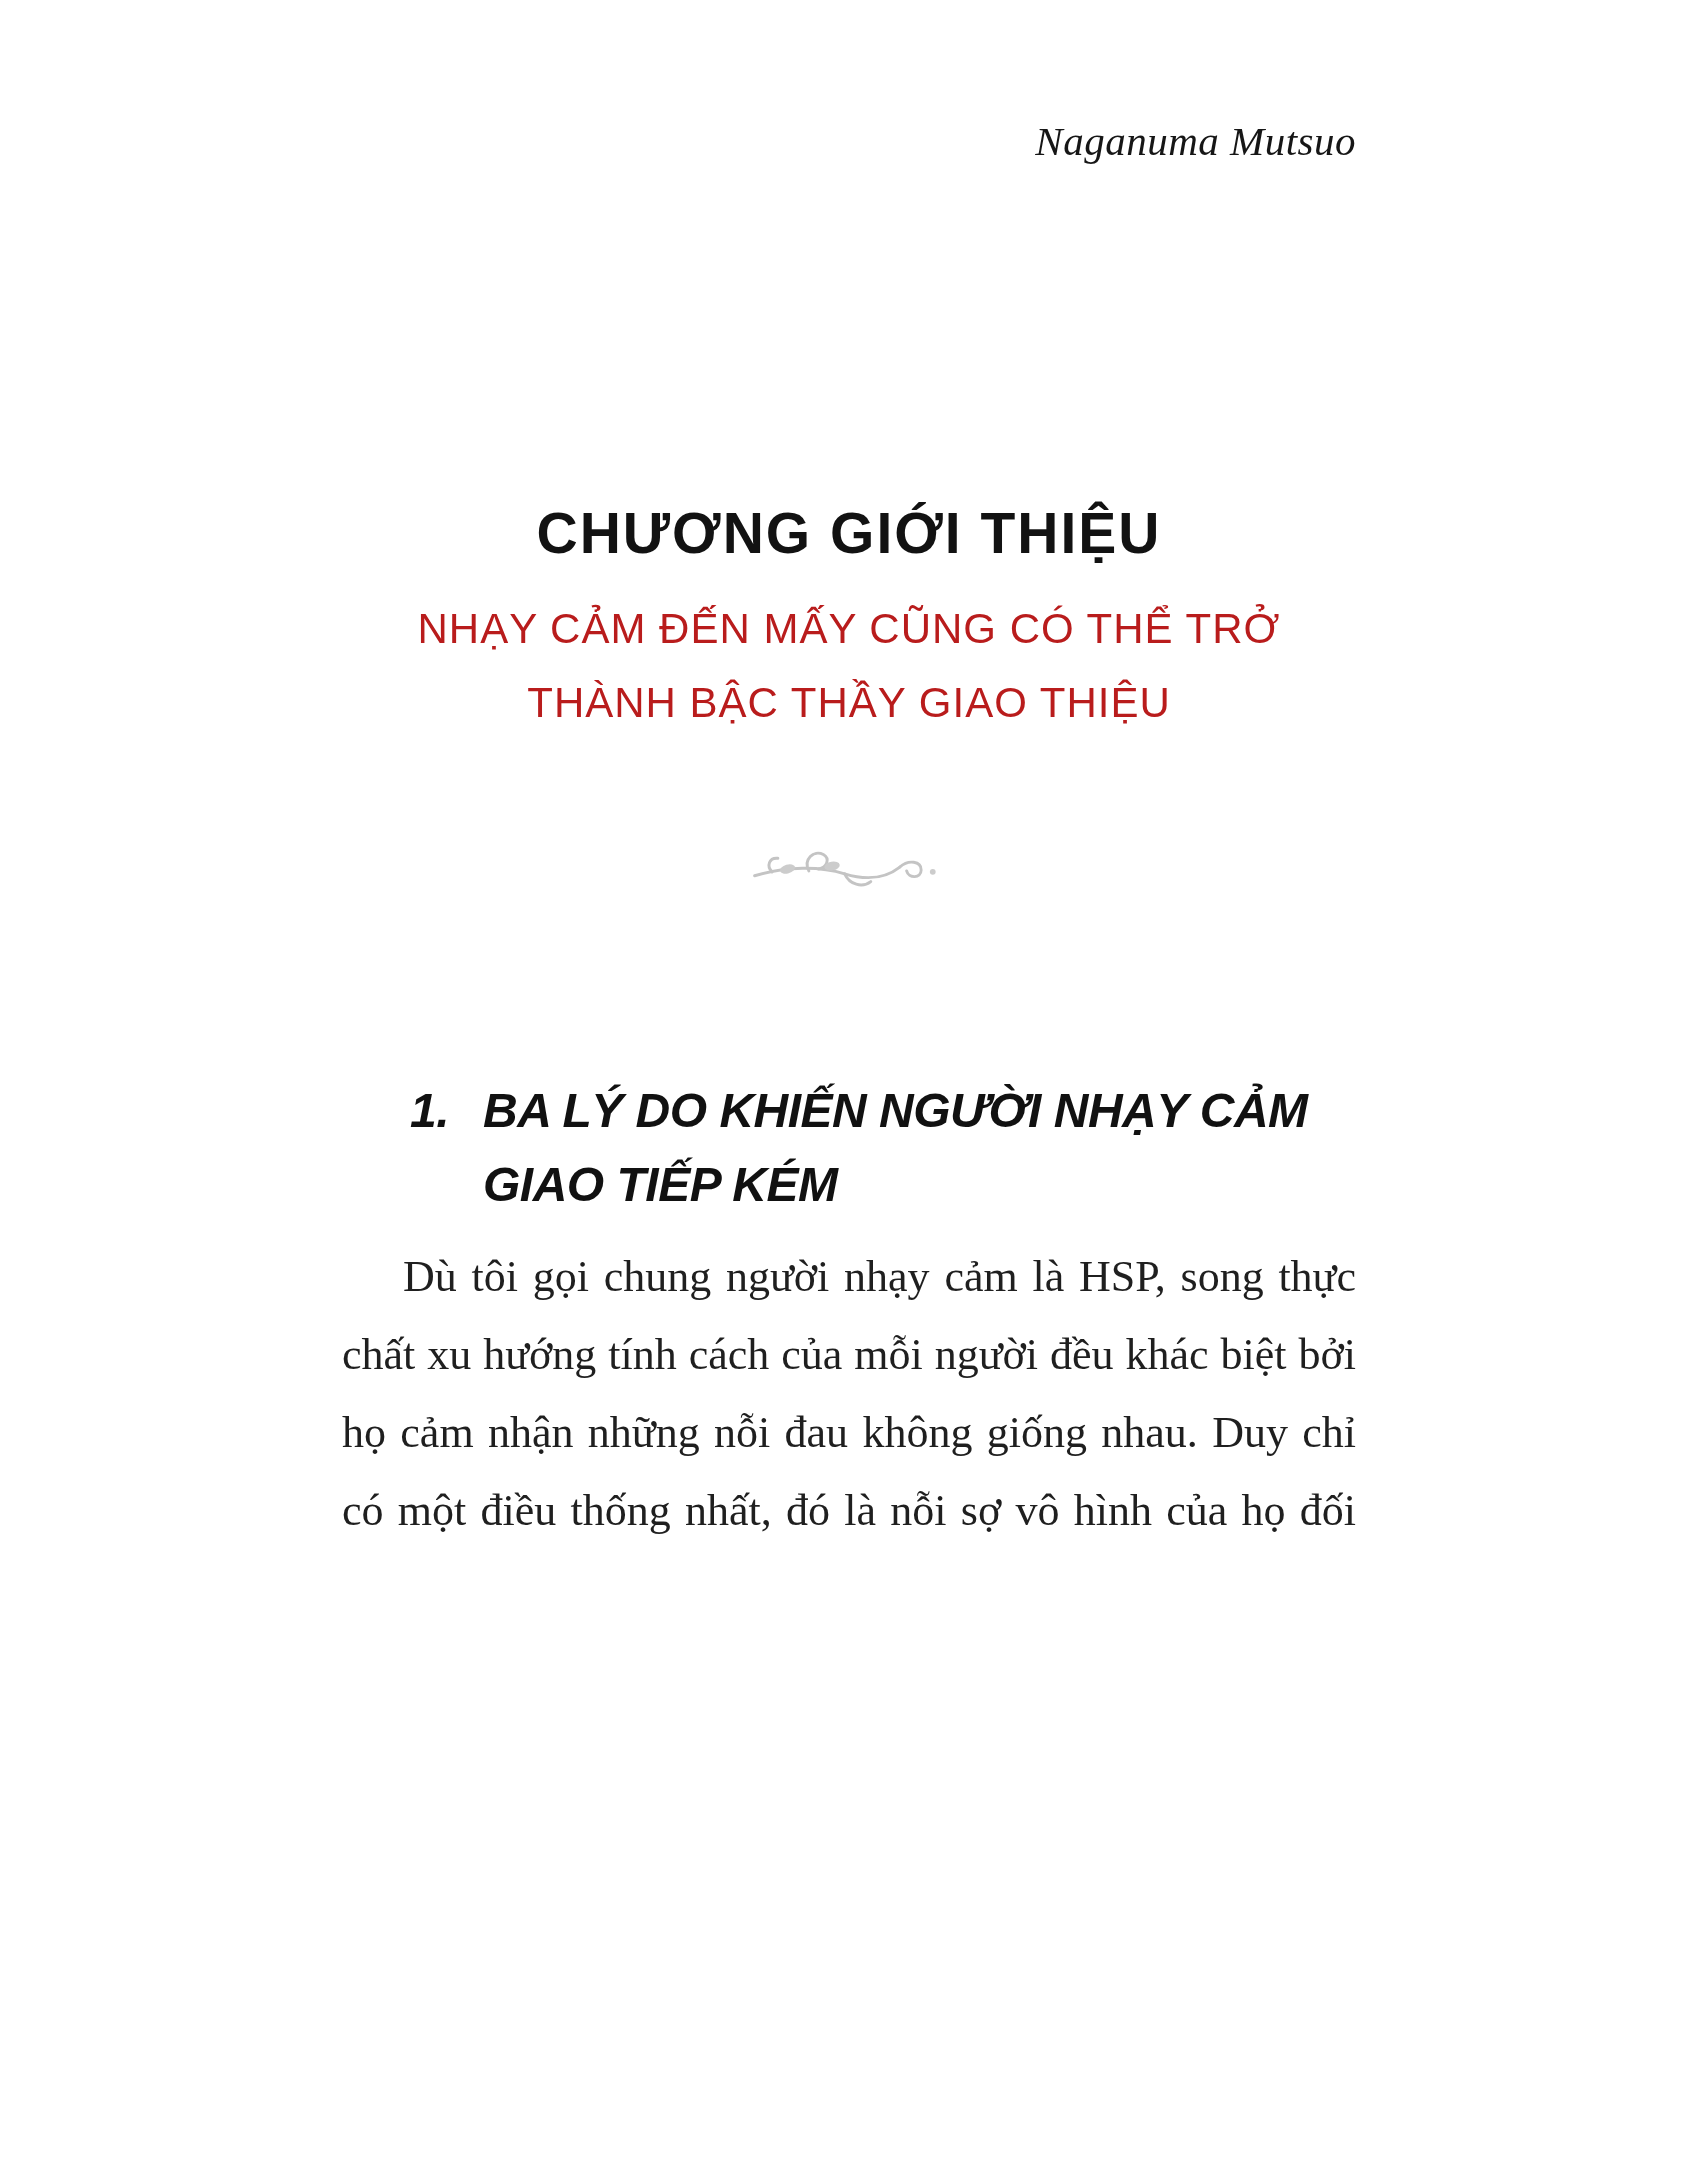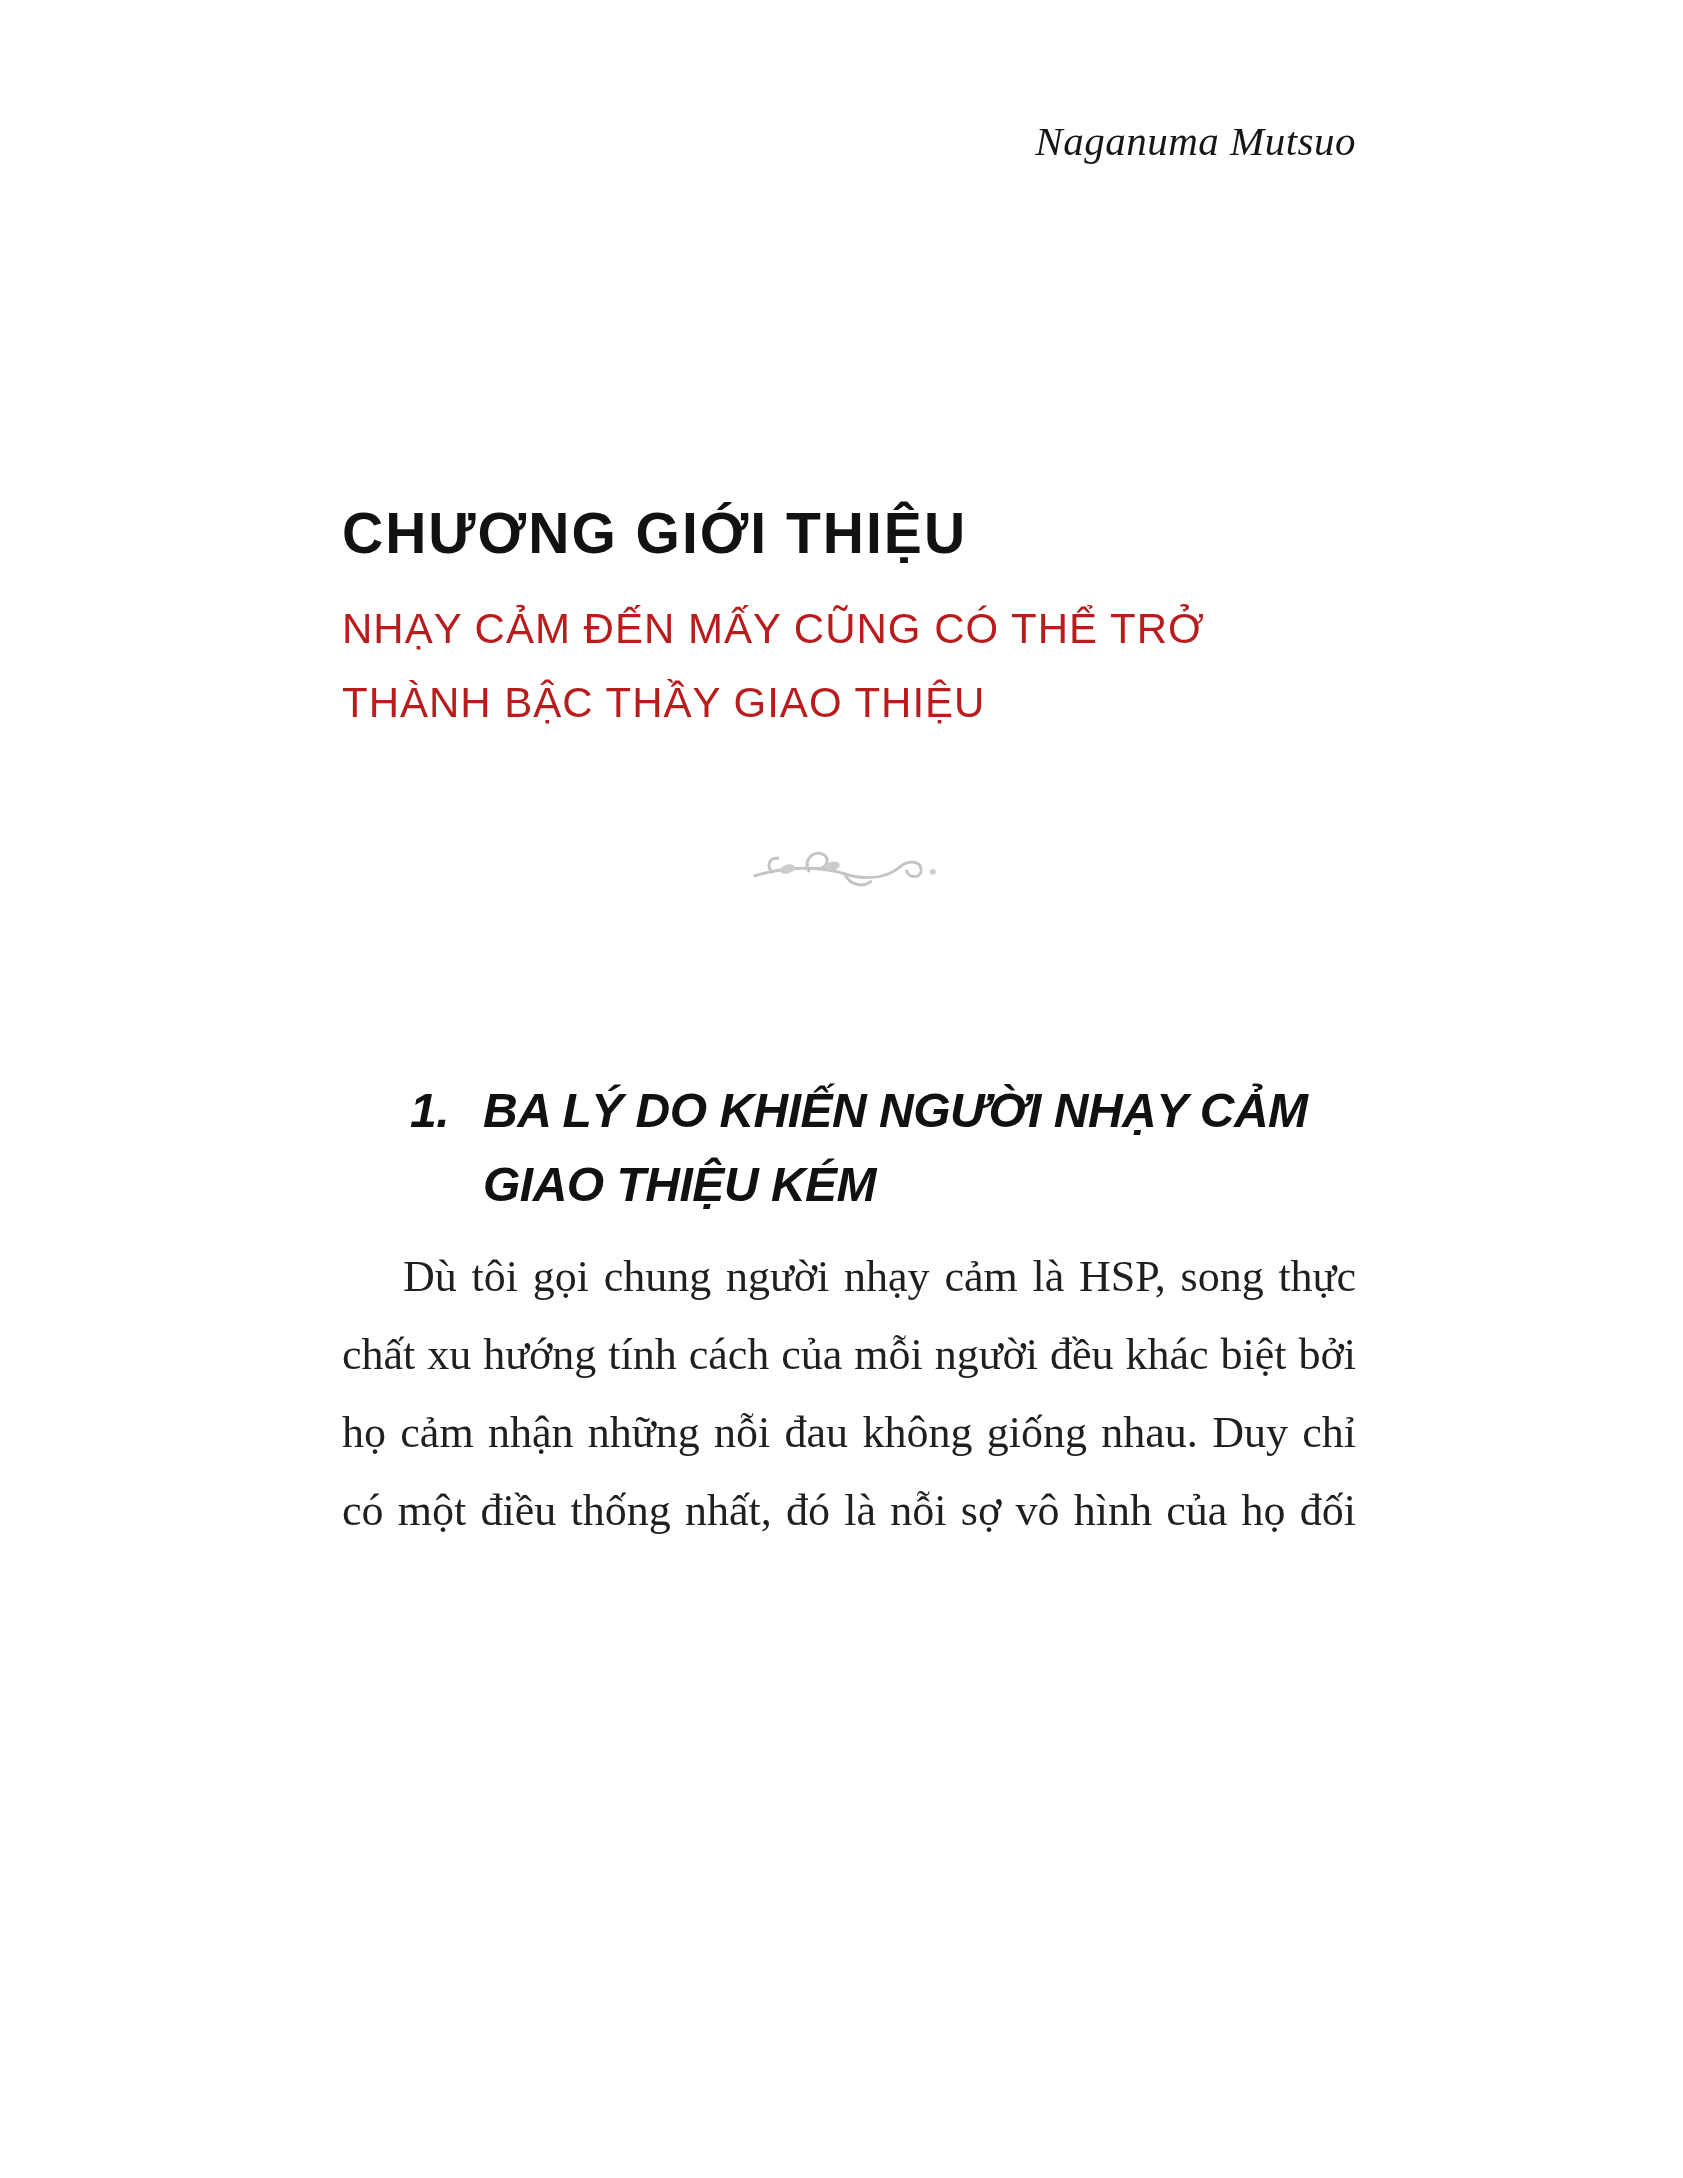--- a/index.html
+++ b/index.html
@@ -33,21 +33,21 @@
     font-style: italic;
     font-size: 41px;
     letter-spacing: 0.5px;
     color: #161616;
   }
   .chapter {
     position: absolute;
     top: 500px;
     left: 0;
     width: 100%;
-    text-align: left;
+    text-align: center;
   }
   .chapter h1 {
     margin: 0;
     font-family: "Liberation Sans", sans-serif;
     font-weight: bold;
     font-size: 57px;
     letter-spacing: 2px;
     color: #121212;
   }
   .subtitle {
@@ -144,21 +144,21 @@
           <ellipse cx="92" cy="30" rx="8" ry="4.5" transform="rotate(-10 92 30)"></ellipse>
           <circle cx="196" cy="36" r="3"></circle>
         </g>
       </svg>
     </div>
 
     <div class="section">
       <span class="num">1.</span>
       <span class="stitle">
         <span>BA LÝ DO KHIẾN NGƯỜI NHẠY CẢM</span><br>
-        <span>GIAO THIỆU KÉM</span>
+        <span>GIAO TIẾP KÉM</span>
       </span>
     </div>
 
     <p class="body-par">Dù tôi gọi chung người nhạy cảm là HSP, song thực chất xu hướng tính cách của mỗi người đều khác biệt bởi họ cảm nhận những nỗi đau không giống nhau. Duy chỉ có một điều thống nhất, đó là nỗi sợ vô hình của họ đối với sự hiện diện của người khác. Bạn có thể nhìn thấy HSP trông bình tĩnh khi trò chuyện, song thực ra bên trong tâm trí họ là cuồng phong bão tố.</p>
 
     <div class="page-number">13</div>
 
   </div>
 </div>
 

